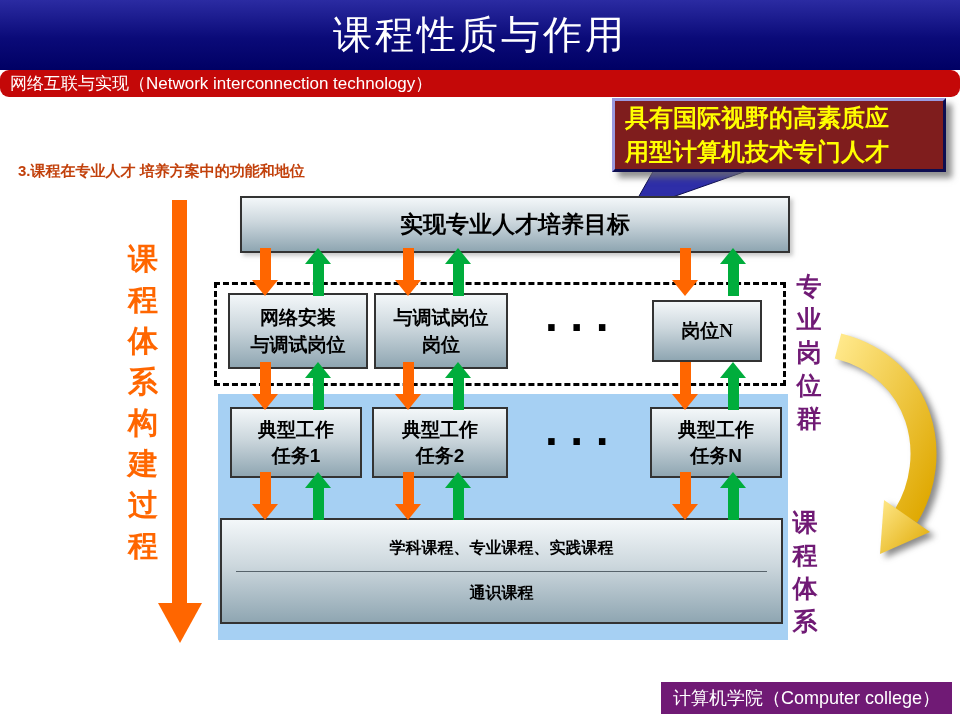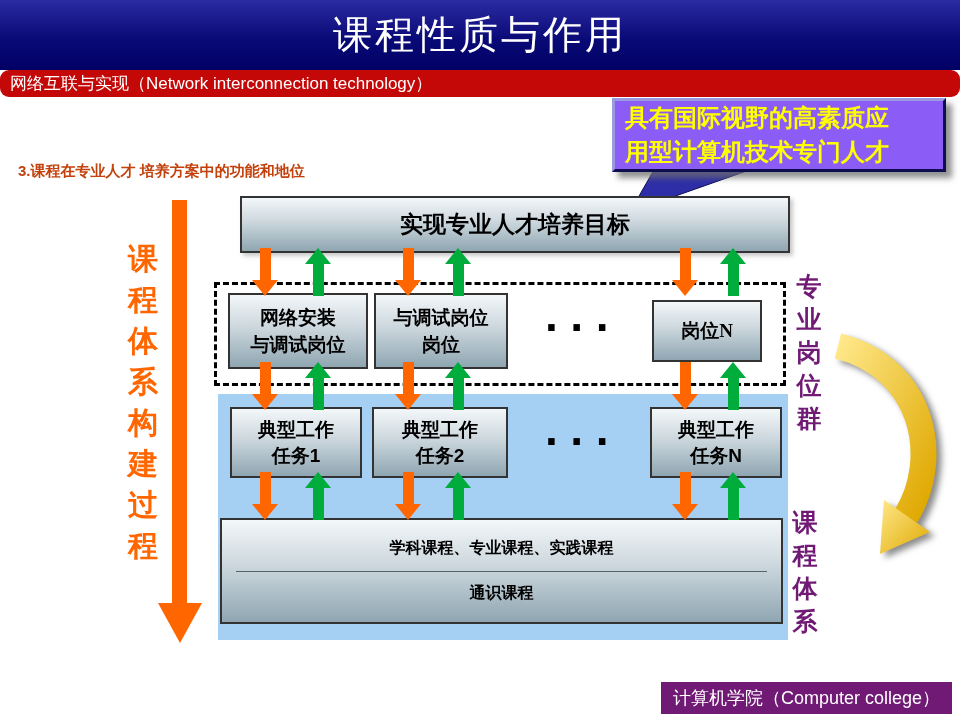--- a/index.html
+++ b/index.html
@@ -12,21 +12,21 @@
     background:linear-gradient(180deg,#2b2ba2 0%,#0a0a78 55%,#000064 100%);
     display:flex; align-items:center; justify-content:center; }
   .title { color:#ffffff; font-size:39px; font-weight:normal; letter-spacing:3px; }
   .redbar { position:absolute; left:0; top:70px; width:100%; height:27px; background:#c40808;
     display:flex; align-items:center; padding-left:10px; color:#ffffff; font-size:17px;border-radius:9px; }
 
   .heading { position:absolute; left:18px; top:132px; font-size:15px; font-weight:bold; color:#c2410c;margin-top:30px; }
 
   
   .pointer { position:absolute; left:598px; top:158px; }
-  .callout { position:absolute; left:612px; top:98px; width:334px; height:74px; background:#8b5cf6;
+  .callout { position:absolute; left:612px; top:98px; width:334px; height:74px; background:#7f1d1d;
     border-top:3px solid #9a9ae0; border-left:3px solid #9a9ae0;
     border-right:3px solid #0d0d50; border-bottom:3px solid #0d0d50;
     box-shadow:6px 6px 6px rgba(110,110,110,.75);
     display:flex; align-items:center; padding:0 10px; }
   .callout-text { color:#ffff00; font-size:24px; font-weight:bold; line-height:34px; white-space:pre-line; }
 
   
   .vtext { word-break:break-all; text-align:center; }
   .left-label { position:absolute; left:126px; top:238px; width:34px; font-size:30px; line-height:41px;
     font-weight:bold; color:#ff6600; }

